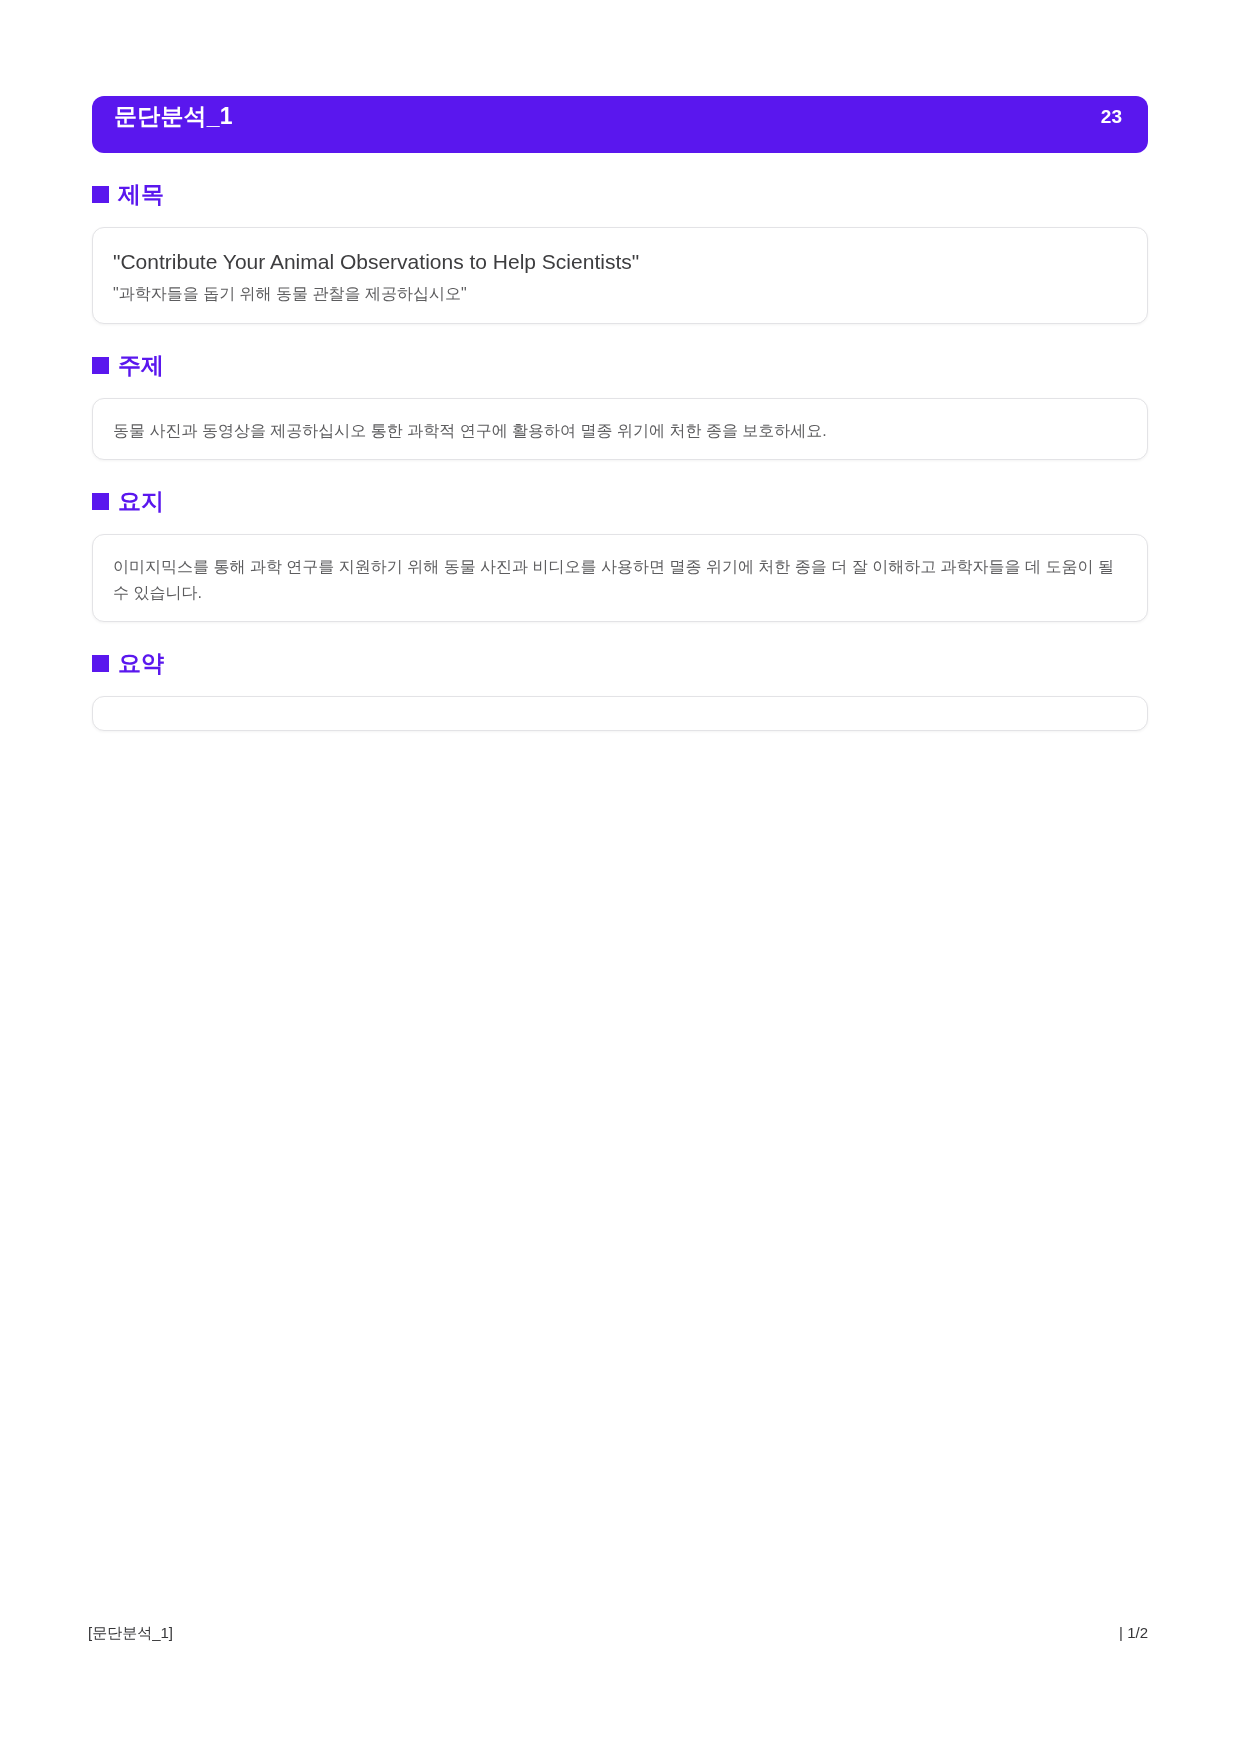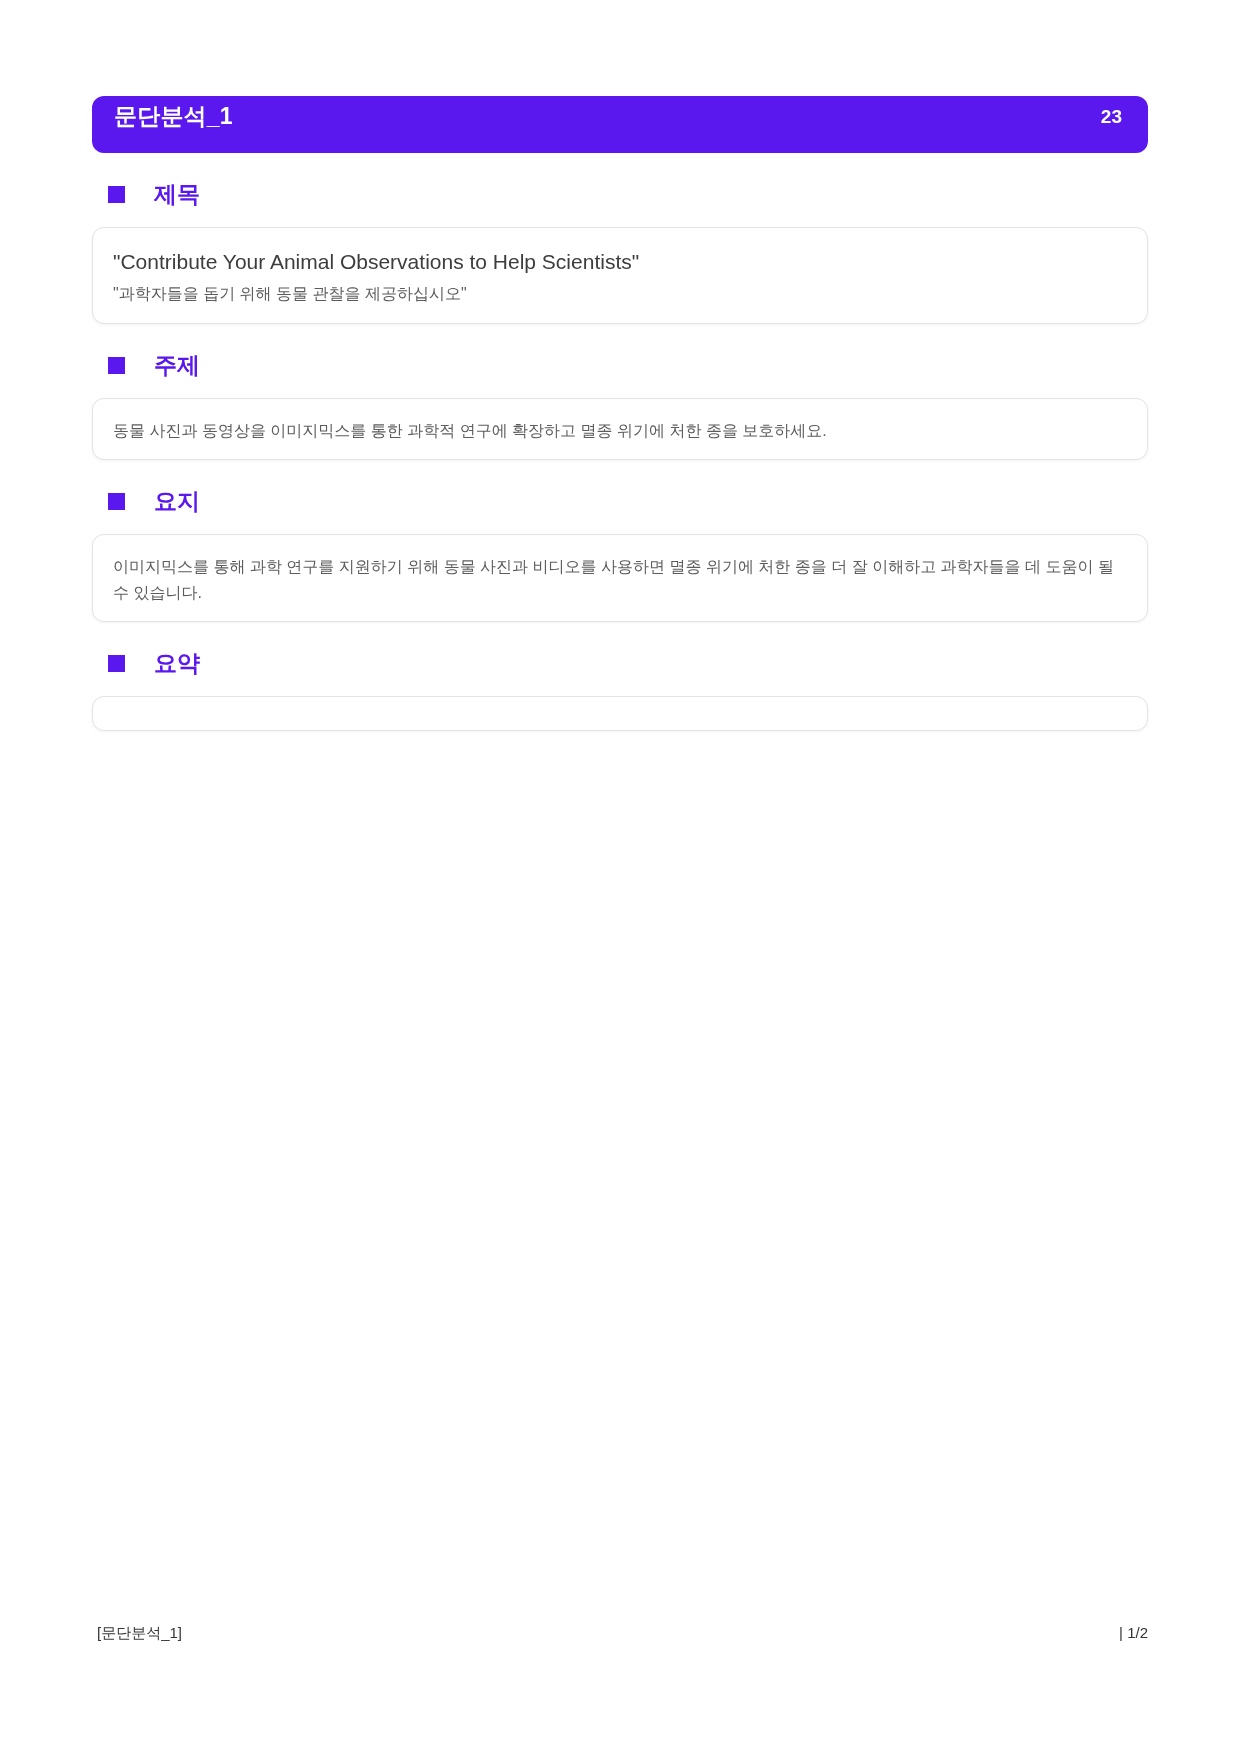--- a/index.html
+++ b/index.html
@@ -31,22 +31,22 @@
     font-weight: bold;
     letter-spacing: 0.2px;
   }
   .header-bar .number {
     font-size: 19px;
     font-weight: bold;
   }
   .section-heading {
     display: flex;
     align-items: center;
-    gap: 29px;
-    margin: 26px 0 17px 16px;
+    gap: 9px;
+    margin: 26px 0 17px 0;
     text-align: right;
   }
   .bullet {
     width: 17px;
     height: 17px;
     background: #5a17ee;
     flex: 0 0 auto;
   }
   .section-heading .label {
     color: #5a17ee;
@@ -67,21 +67,21 @@
     color: #3d3d3f;
   }
   .card .ko {
     margin: 2px 0 0 0;
     font-size: 16px;
     line-height: 1.6;
     color: #5c5c5e;
   }
   .footer {
     position: absolute;
-    left: 97px;
+    left: 88px;
     right: 92px;
     top: 1624px;
     display: flex;
     justify-content: space-between;
     font-size: 15px;
     color: #353537;
   }
 </style>
 </head>
 <body>
@@ -100,21 +100,21 @@
   <div class="card">
     <p class="en">"Contribute Your Animal Observations to Help Scientists"</p>
     <p class="ko">"과학자들을 돕기 위해 동물 관찰을 제공하십시오"</p>
   </div>
 
   <div class="section-heading">
     <span class="bullet"></span>
     <span class="label">주제</span>
   </div>
   <div class="card">
-    <p class="ko">동물 사진과 동영상을 이미지믹스를 통한 과학적 연구에 확장하고 멸종 위기에 처한 종을 보호하세요.</p>
+    <p class="ko">동물 사진과 동영상을 제공하십시오 통한 과학적 연구에 활용하여 멸종 위기에 처한 종을 보호하세요.</p>
   </div>
 
   <div class="section-heading">
     <span class="bullet"></span>
     <span class="label">요지</span>
   </div>
   <div class="card">
     <p class="ko">이미지믹스를 통해 과학 연구를 지원하기 위해 동물 사진과 비디오를 사용하면 멸종 위기에 처한 종을 더 잘 이해하고 과학자들을 데 도움이 될 수 있습니다.</p>
   </div>
 

